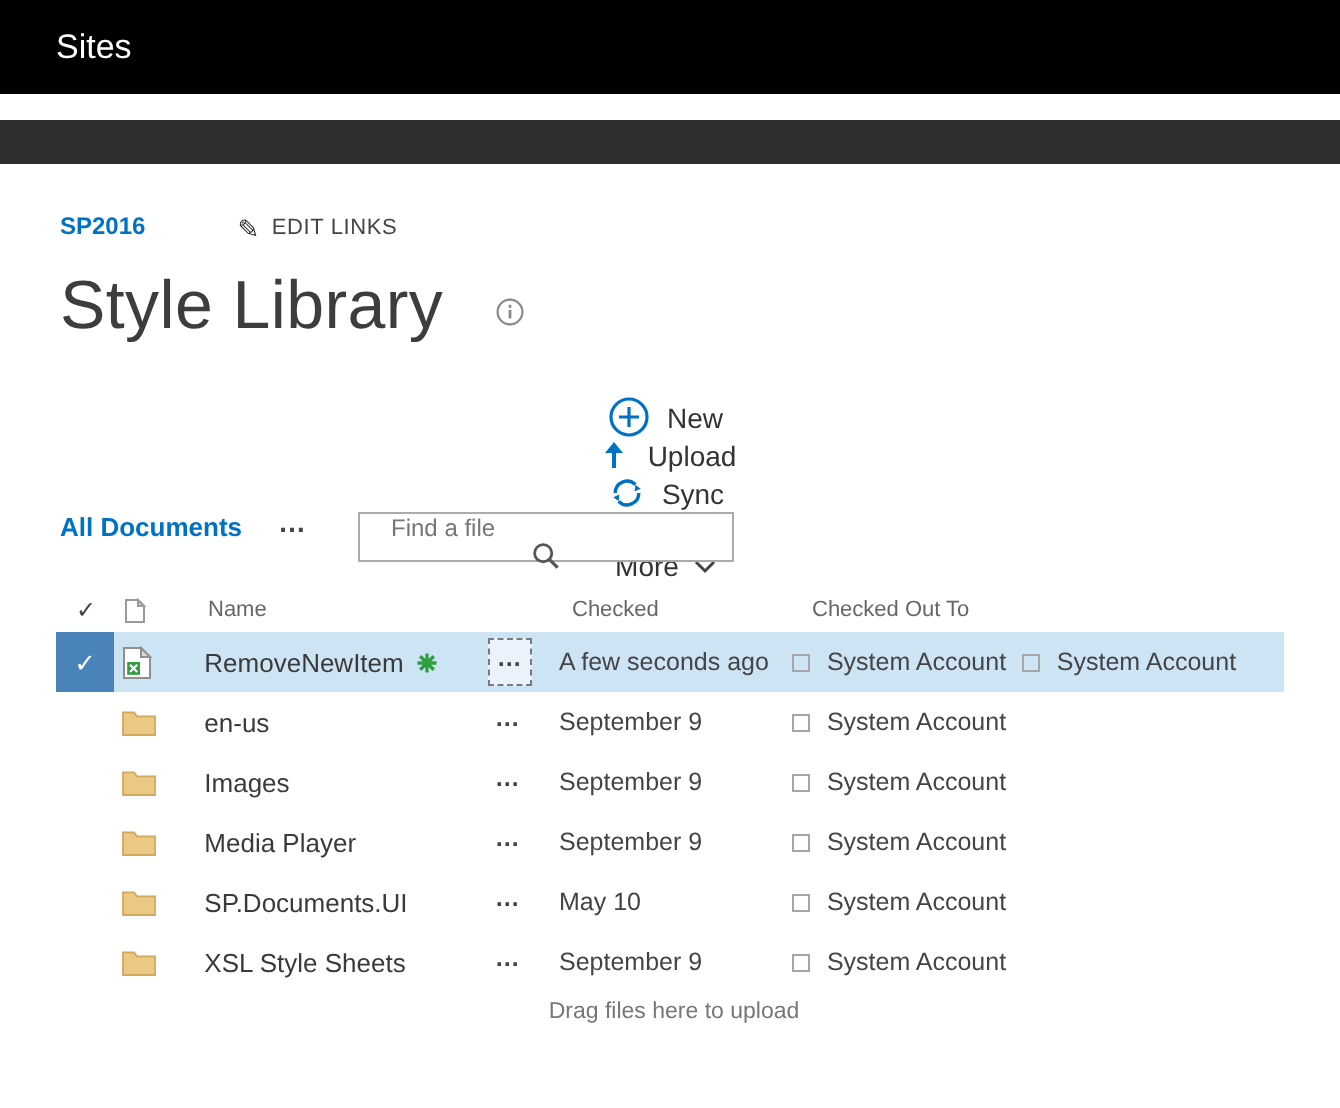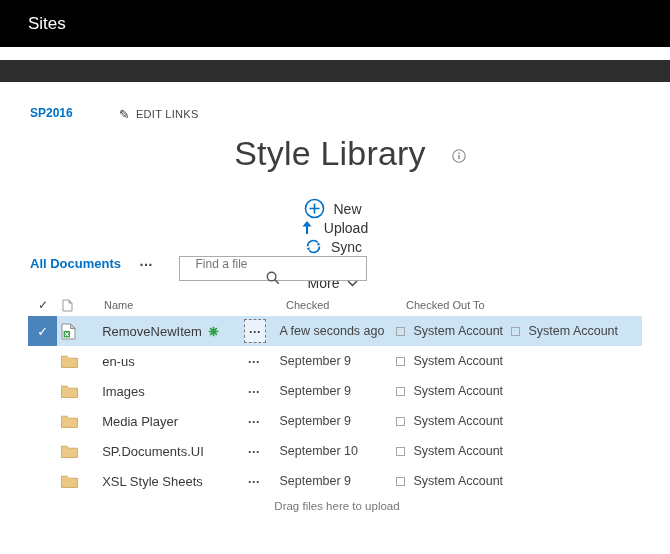--- a/index.html
+++ b/index.html
@@ -9,21 +9,21 @@
   .suite-gap { height:13px; background:#fff; }
   .ribbon-bar { height:22px; background:#2e2e2e; }
 
   .content { padding-left:30px; }
 
   .breadcrumb { margin-top:24px; display:flex; height:16px; }
   .site-link { color:#0072C6; font-size:12px; font-weight:bold; text-decoration:none; cursor:pointer; }
   .edit-links { margin-left:46px; display:flex; align-items:center; gap:6px; font-size:11px; color:#444; letter-spacing:.3px; cursor:pointer; }
   .pencil { font-size:13px; color:#333; line-height:1; }
 
-  .title-row { margin-top:8px; display:flex; align-items:center; gap:26px; height:46px;justify-content:center; }
+  .title-row { margin-top:8px; display:flex; align-items:center; gap:26px; height:46px; }
   .page-title { font-size:34px; font-weight:300; color:#3d3d3d; letter-spacing:.2px; }
   .info-icon { margin-top:10px; cursor:pointer; }
 
   .toolbar { margin-top:22px; display:flex; align-items:center; height:28px;flex-direction:column; }
   .tb-item { display:flex; align-items:center; gap:8px; margin-right:34px; font-size:14px; color:#333; cursor:pointer; }
   .tb-item svg { display:block; }
 
   .view-bar { margin-top:30px; display:flex; align-items:flex-start; height:26px; }
   .view-name { color:#0072C6; font-size:13px; font-weight:bold; cursor:pointer; }
   .view-ellipsis { margin-left:18px; color:#444; font-size:14px; font-weight:bold; letter-spacing:2px; cursor:pointer; line-height:10px; }
@@ -280,21 +280,21 @@
               <path d="M.5 3.5V1.2h5.6l1.4 2h9v9.3H.5z" fill="#EBC884" stroke="#CFA95F" stroke-width=".9"></path>
             </svg>
           </div>
           <div class="col name">
             <span class="nm">SP.Documents.UI</span>
           </div>
           <div class="col menu">
             <span class="dots">…</span>
           </div>
           <div class="col mod">
-            <span class="md">September 10</span>
+            <span class="md">May 10</span>
           </div>
           <div class="col modby">
             <span class="presence"></span>
             <span class="mb">System Account</span>
           </div>
           <div class="col chout"></div>
         </div>
         <div class="trow">
           <div class="col sel"></div>
           <div class="col icon">

